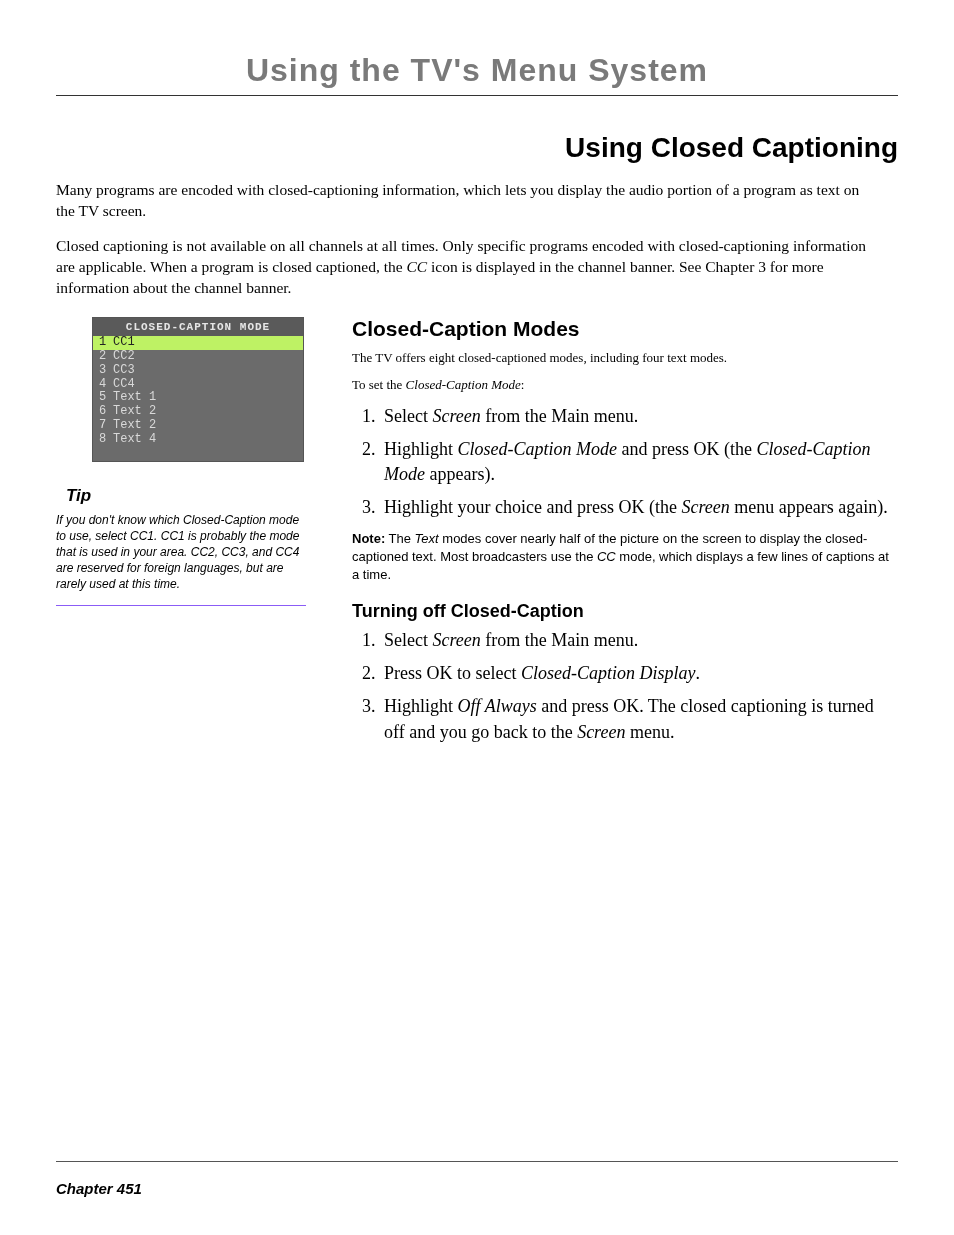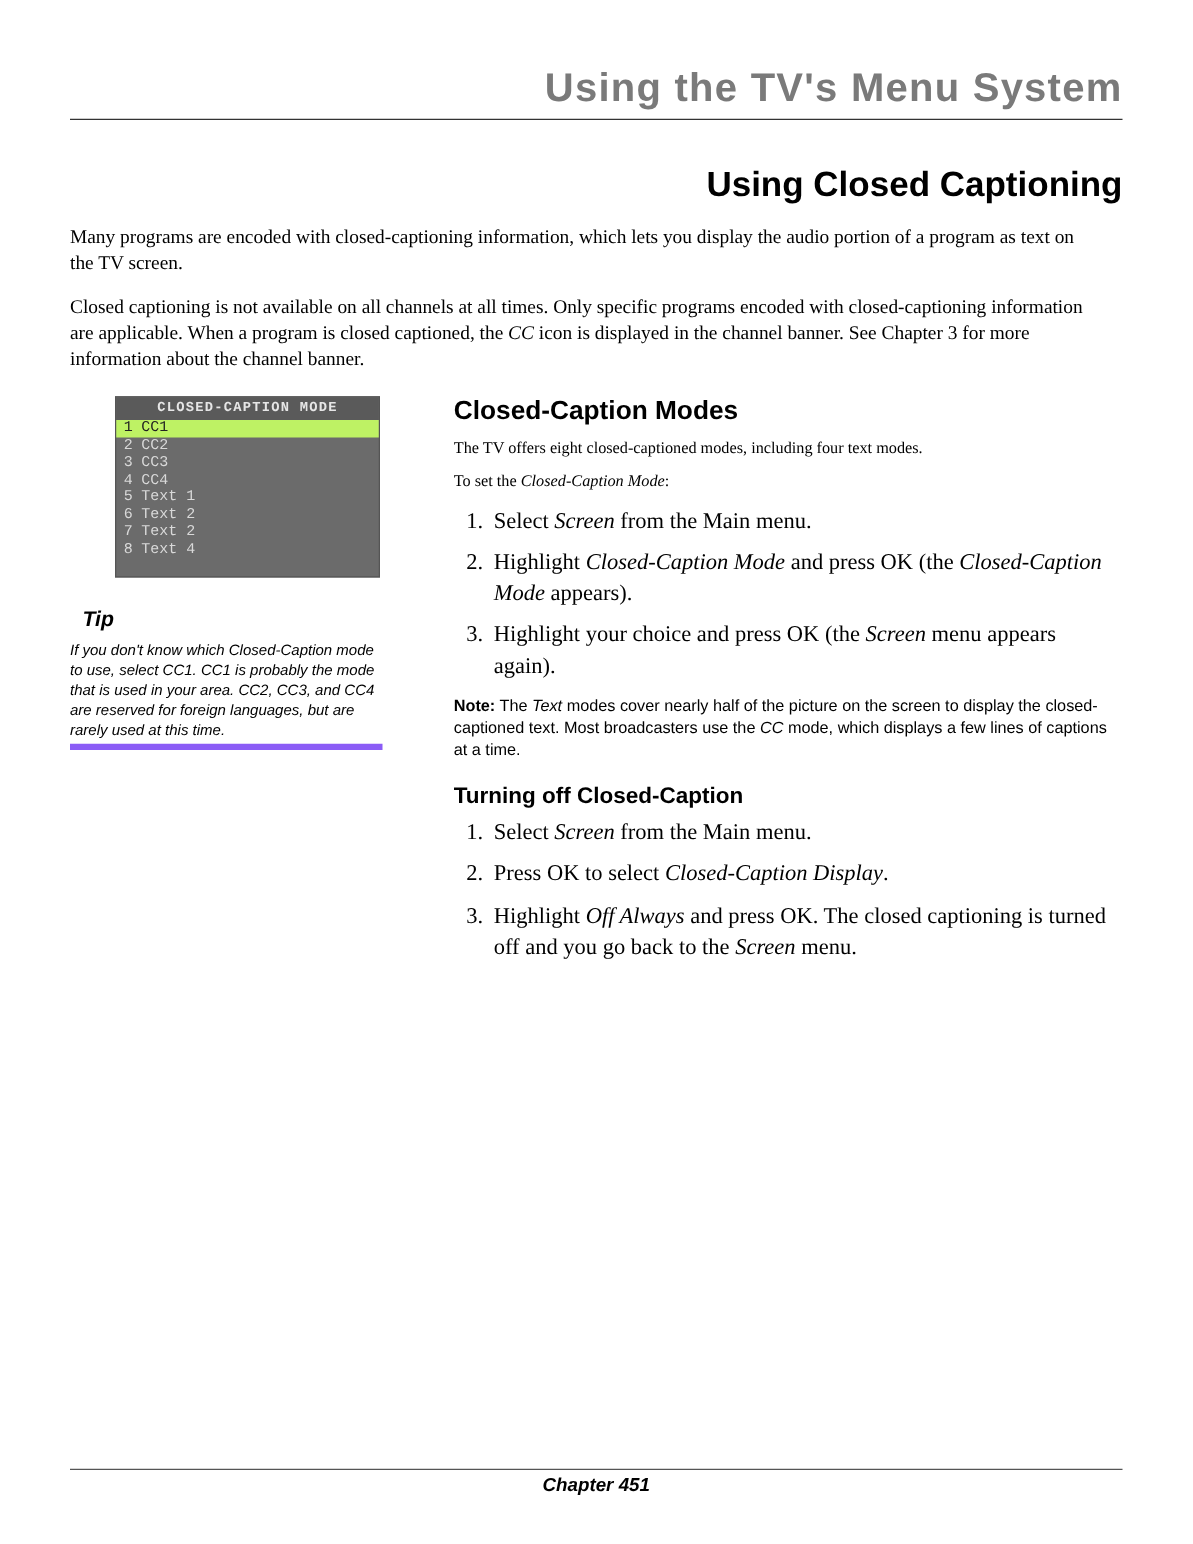--- a/index.html
+++ b/index.html
@@ -11,21 +11,21 @@
     color: #000;
   }
   .page {
     width: 954px;
     height: 1235px;
     position: relative;
     box-sizing: border-box;
     padding: 52px 56px 40px 56px;
   }
   .running-head {
-    text-align: right;
+    text-align: center;
     font-family: Arial, Helvetica, sans-serif;
     font-weight: 900;
     font-size: 32px;
     color: #7a7a7a;
     letter-spacing: 1px;
     border-bottom: 1.5px solid #333;
     padding-bottom: 6px;
     margin-bottom: 36px;
   }
   h1.section-title {
@@ -38,21 +38,21 @@
   p.body {
     font-size: 15.5px;
     line-height: 1.35;
     margin: 0 0 14px 0;
     max-width: 820px;
   }
   .italic { font-style: italic; }
 
   .two-col {
     display: flex;
-    gap: 47px;
+    gap: 36px;
     margin-top: 18px;
   }
   .left-col {
     width: 260px;
     flex: 0 0 260px;
   }
   .right-col {
     flex: 1;
   }
 
@@ -94,22 +94,22 @@
     font-weight: 700;
     font-style: italic;
     font-size: 17px;
     margin: 24px 0 6px 10px;
   }
   .tip-body {
     font-family: Arial, Helvetica, sans-serif;
     font-style: italic;
     font-size: 12px;
     line-height: 1.35;
-    border-bottom: 5px solid #8b5cf6;
-    padding-bottom: 2px;
+    border-bottom: 1px solid #8b5cf6;
+    padding-bottom: 12px;
     margin: 0;
     width: 250px;
   }
 
   h2.sub {
     font-family: Arial, Helvetica, sans-serif;
     font-weight: 700;
     font-size: 21px;
     margin: 0 0 8px 0;
   }
@@ -141,23 +141,23 @@
     margin: 6px 0 0 28px;
   }
   .note .label { font-weight: 700; }
 
   .footer {
     position: absolute;
     left: 56px;
     right: 56px;
     bottom: 38px;
     border-top: 1px solid #555;
-    padding-top: 4px;
+    padding-top: 18px;
     display: flex;
-    justify-content: center;
+    justify-content: flex-start;
     font-family: Arial, Helvetica, sans-serif;
     font-style: italic;
     font-weight: 700;
     font-size: 15px;
   }
 </style>
 </head>
 <body>
 
 <div class="page">

